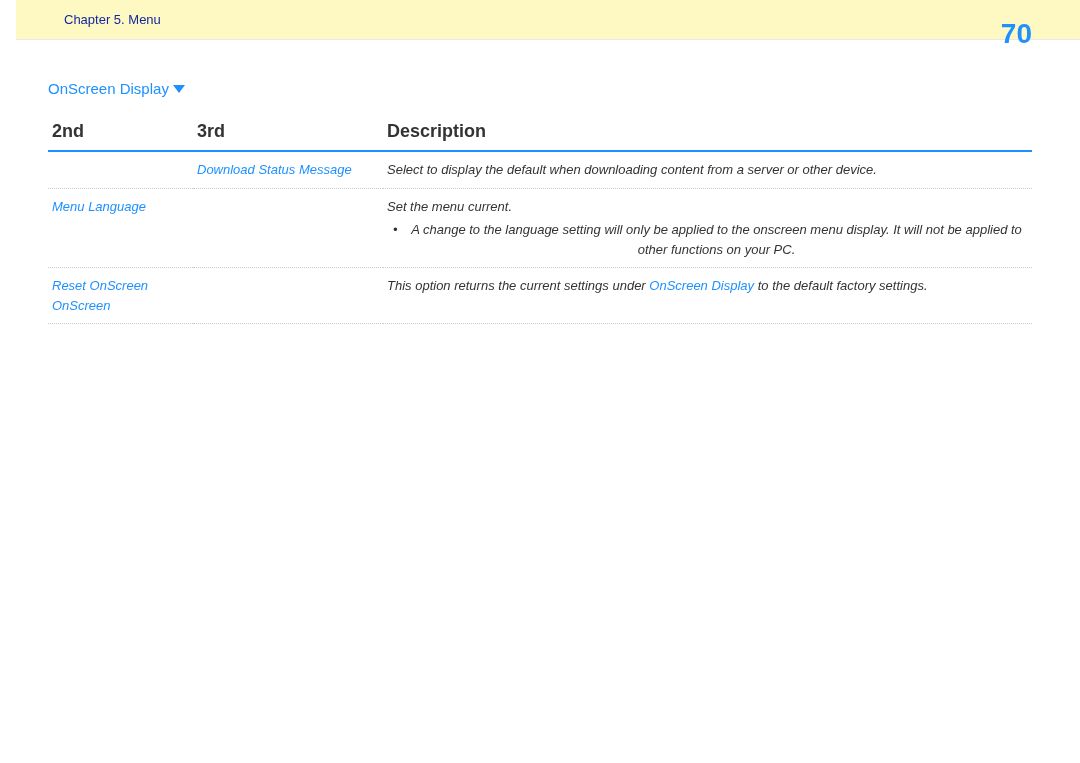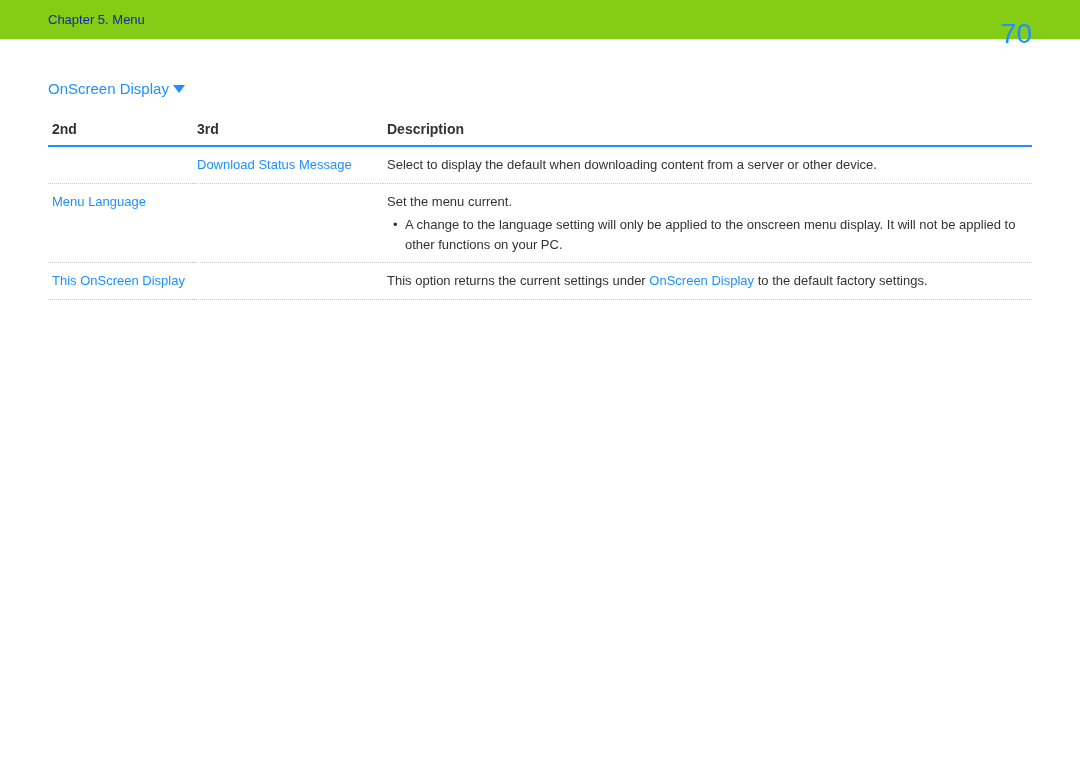--- a/index.html
+++ b/index.html
@@ -9,35 +9,36 @@
     }
     body {
       font-family: Arial, Helvetica, sans-serif;
       font-size: 13px;
       color: #333;
       background-color: #ffffff;
       width: 1080px;
       height: 763px;
     }
     .header-bar {
-      background-color: #84cc16;
+      background-color: #fef9c3;
       padding: 12px 48px;
       display: flex;
       justify-content: space-between;
       align-items: center;
       border-bottom: 1px solid #e8e8e8;
+      margin-left: 16px;
     }
     .chapter-title {
       color: #1428a0;
       font-size: 13px;
     }
     .page-number {
       color: #1e90ff;
       font-size: 28px;
-      font-weight: 400;
+      font-weight: 700;
       position: absolute;
       right: 48px;
       top: 18px;
     }
     .content {
       padding: 40px 48px;
     }
     .section-title {
       color: #1e90ff;
       font-size: 15px;
@@ -59,47 +60,49 @@
     table {
       width: 100%;
       border-collapse: collapse;
     }
     thead tr {
       border-bottom: 2px solid #1e90ff;
     }
     th {
       text-align: left;
       font-weight: bold;
-      font-size: 14px;
+      font-size: 18px;
       padding: 8px 4px;
       color: #333;
     }
     th.col-2nd {
       width: 145px;
     }
     th.col-3rd {
       width: 190px;
       margin-left: 40px;
     }
     tbody td {
       padding: 8px 4px;
       vertical-align: top;
       font-size: 13px;
       line-height: 1.5;
     }
     tbody tr {
       border-bottom: 1px dotted #ccc;
+      font-style: italic;
     }
     .blue-text {
       color: #1e90ff;
     }
     ul.bullet-list {
       list-style: none;
       padding-left: 0;
       margin-top: 4px;
+      text-align: center;
     }
     ul.bullet-list li {
       position: relative;
       padding-left: 18px;
     }
     ul.bullet-list li::before {
       content: "•";
       position: absolute;
       left: 6px;
       color: #333;
@@ -137,21 +140,21 @@
         <td class="blue-text">Menu Language</td>
         <td></td>
         <td>
           <span>Set the menu current.</span>
           <ul class="bullet-list">
             <li>A change to the language setting will only be applied to the onscreen menu display. It will not be applied to other functions on your PC.</li>
           </ul>
         </td>
       </tr>
       <tr>
-        <td class="blue-text">This OnScreen Display</td>
+        <td class="blue-text">Reset OnScreen OnScreen</td>
         <td></td>
         <td>
           <span>This option returns the current settings under </span><span class="blue-text">OnScreen Display</span><span> to the default factory settings.</span>
         </td>
       </tr>
     </tbody>
   </table>
 </div>
 
 </body></html>

